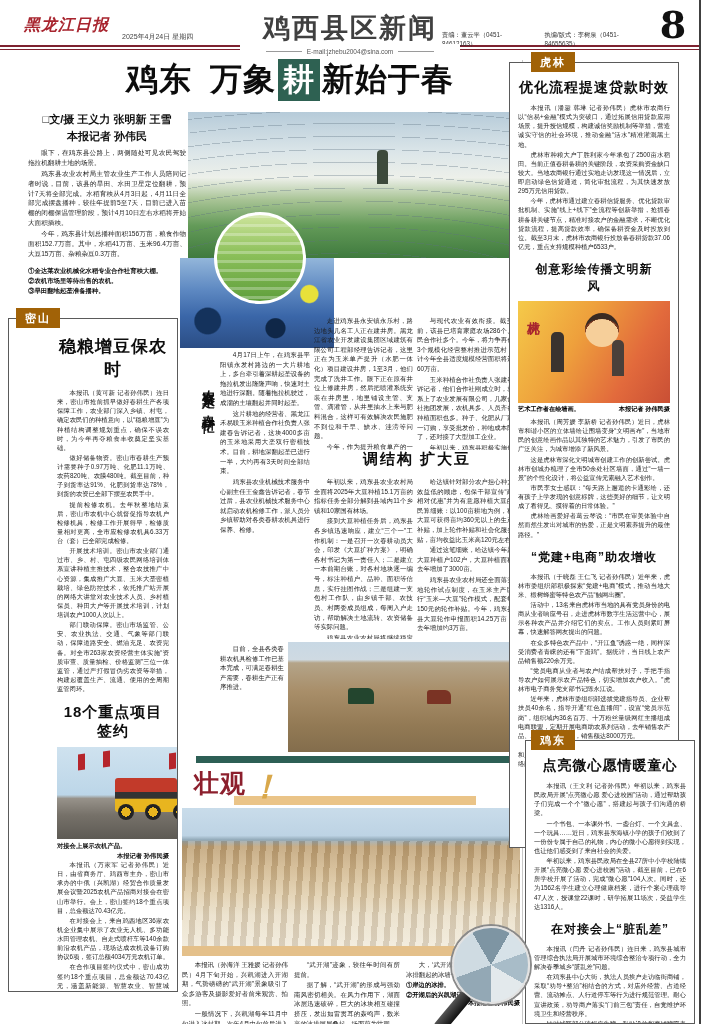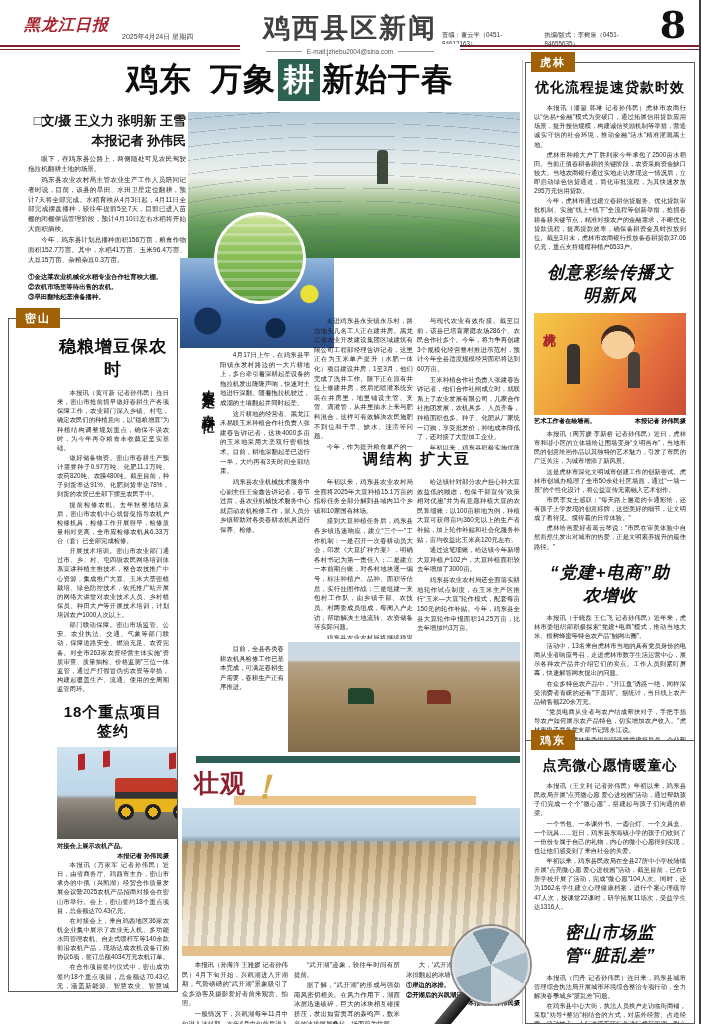--- a/index.html
+++ b/index.html
@@ -27,21 +27,21 @@
   .hdr-page { left:652px; top:2px; width:42px; font-family:"DejaVu Serif",serif;
     font-size:38px; font-weight:bold; color:#111; text-align:center; }
 
   
   .lead-head { left:40px; top:56px; width:500px; height:48px; display:flex;
     align-items:center; justify-content:center; font-size:32px; font-weight:900; color:#0c0c0c; letter-spacing:1px;}
   .lead-head .kicker { margin-right:18px; }
   .green-box { display:inline-flex; width:42px; height:42px; background:#2e6152;
     color:#fff; font-size:31px; font-weight:900; align-items:center; justify-content:center; margin:0 2px; }
   .lead-col { left:28px; top:112px; width:158px; height:252px; overflow:hidden; }
-  .byline { text-align:right; font-size:13px; font-weight:bold; color:#111; margin-bottom:2px; }
+  .byline { text-align:center; font-size:11px; font-weight:bold; color:#111; margin-bottom:2px; }
   .bodytxt { font-size:6.6px; line-height:1.5; color:#1d1d1d; text-align:justify; }
   .bodytxt p { margin:0 0 1px; text-indent:2em; }
   .lead-col .bodytxt { margin-top:4px; }
   .caps { margin-top:7px; font-size:6.4px; line-height:1.55; font-weight:bold; color:#111; }
   .caps p { text-indent:0; margin:0; }
 
   
   .photo { overflow:hidden; }
   .ph-green { left:188px; top:112px; width:332px; height:146px; }
   .ph-green .gbg { position:absolute; inset:0;
@@ -97,21 +97,21 @@
   .colbox { border:1px solid #5a5a5a; background:#fff; padding:10px 8px 6px; overflow:hidden; }
   .box-mishan { left:8px; top:318px; width:170px; height:674px;padding-left:48px; }
   .sec-label { background:#a16207; color:#fff; font-weight:900; font-size:11px;
     width:44px; height:20px; display:flex; align-items:center; justify-content:center;
     letter-spacing:2px; z-index:3; }
   .lbl-mishan { left:16px; top:308px; }
   .story-head { text-align:center; font-weight:900; color:#0d0d0d; letter-spacing:1px; }
   .h-17 { font-size:17px; margin:6px 0 7px; }
   .h-15 { font-size:15px; margin:10px 0 6px; }
   .h-14 { font-size:14px; margin:6px 0 6px; }
-  .h-13 { font-size:17px; margin:10px 12px 6px;font-style:italic; }
+  .h-13 { font-size:12px; margin:10px 12px 6px; }
   .photo-cap { font-size:6.3px; font-weight:bold; color:#111; line-height:1.5; }
   .photo-cap .credit { display:block; text-align:right; }
 
   
   .vtitle { left:183px; top:380px; width:34px; height:106px; writing-mode:vertical-rl;
     text-orientation:upright; font-size:13px; font-weight:900; letter-spacing:2px; line-height:17px; color:#0d0d0d; }
   .mcol { overflow:hidden; }
   .colA  { left:220px; top:350px; width:90px;  height:292px; }
   .colA2 { left:220px; top:644px; width:64px;  height:108px; }
   .titleA{ left:314px; top:288px; width:206px; }
@@ -135,21 +135,21 @@
   .zcol { overflow:hidden; }
   .zcol1 { left:182px; top:960px; width:106px; height:64px; }
   .zcol2 { left:294px; top:960px; width:106px; height:64px; }
   .zcol3 { left:406px; top:960px; width:114px; height:64px; }
   .zcaps { font-size:6.3px; font-weight:bold; line-height:1.5; }
   .zcaps p { text-indent:0; margin:0; }
   .zcredit { display:block; text-align:right; font-size:6.3px; font-weight:bold; }
 
   
   .vline { left:522px; top:60px; width:1px; height:964px; background:#c9c9c9; }
-  .box-hulin  { left:525px; top:62px;  width:170px; height:786px; }
+  .box-hulin  { left:509px; top:62px;  width:170px; height:786px; }
   .box-jidong { left:525px; top:740px; width:170px; height:284px; }
   .lbl-hulin  { left:531px; top:52px; }
   .lbl-jidong { left:531px; top:730px; }
   .colbox .bodytxt { font-size:6.3px; line-height:1.45; }
   .cap-row { display:flex; justify-content:space-between; font-size:6.2px; font-weight:bold; margin-bottom:3px; }
 </style>
 </head>
 <body>
 
 <div class="sheet">
@@ -358,21 +358,21 @@
   </div>
 
   <div class="abs sec-label lbl-jidong">鸡东</div>
   <div class="abs colbox box-jidong">
     <div class="story-head h-14">点亮微心愿情暖童心</div>
     <div class="bodytxt">
         <p>本报讯（王文利 记者孙伟民）年初以来，鸡东县民政局开展“点亮微心愿 爱心进校园”活动，通过帮助孩子们完成一个个“微心愿”，搭建起与孩子们沟通的桥梁。</p>
         <p>一个书包、一本课外书、一盏台灯、一个文具盒、一个玩具……近日，鸡东县东海镇小学的孩子们收到了一份份专属于自己的礼物，内心的微小心愿得到实现，也让他们感受到了来自社会的关爱。</p>
         <p>年初以来，鸡东县民政局在全县27所中小学校陆续开展“点亮微心愿 爱心进校园”活动，截至目前，已在6所学校开展了活动，完成“微心愿”104人次。同时，还为1562名学生建立心理健康档案，进行个案心理疏导47人次，授课堂22课时，研学拓展11场次，受益学生达1316人。</p>
       </div>
-    <div class="story-head h-13">密山市场监管“脏乱差”</div>
+    <div class="story-head h-13">在对接会上“脏乱差”</div>
     <div class="bodytxt">
         <p>本报讯（闫丹 记者孙伟民）连日来，鸡东县城市管理综合执法局开展城市环境综合整治专项行动，全力解决春季城乡“脏乱差”问题。</p>
         <p>在鸡东县中心大街，执法人员挨户走访临街商铺，采取“劝导+整治”相结合的方式，对店外经营、占道经营、流动摊点、人行道停车等行为进行规范管理。耐心宣讲政策，劝导商户落实“门前三包”责任，自觉维护环境卫生和经营秩序。</p>
         <p>针对城区部分破损广告牌、乱贴设施和商铺牌匾老化破损问题，执法人员对辖区内设施进行全面排查，并现场记录台账，对存在安全隐患的广告牌、牌匾依法进行拆除，确保市民出行安全。</p>
       </div>
   </div>
 
 </div>
 
 </body></html>

